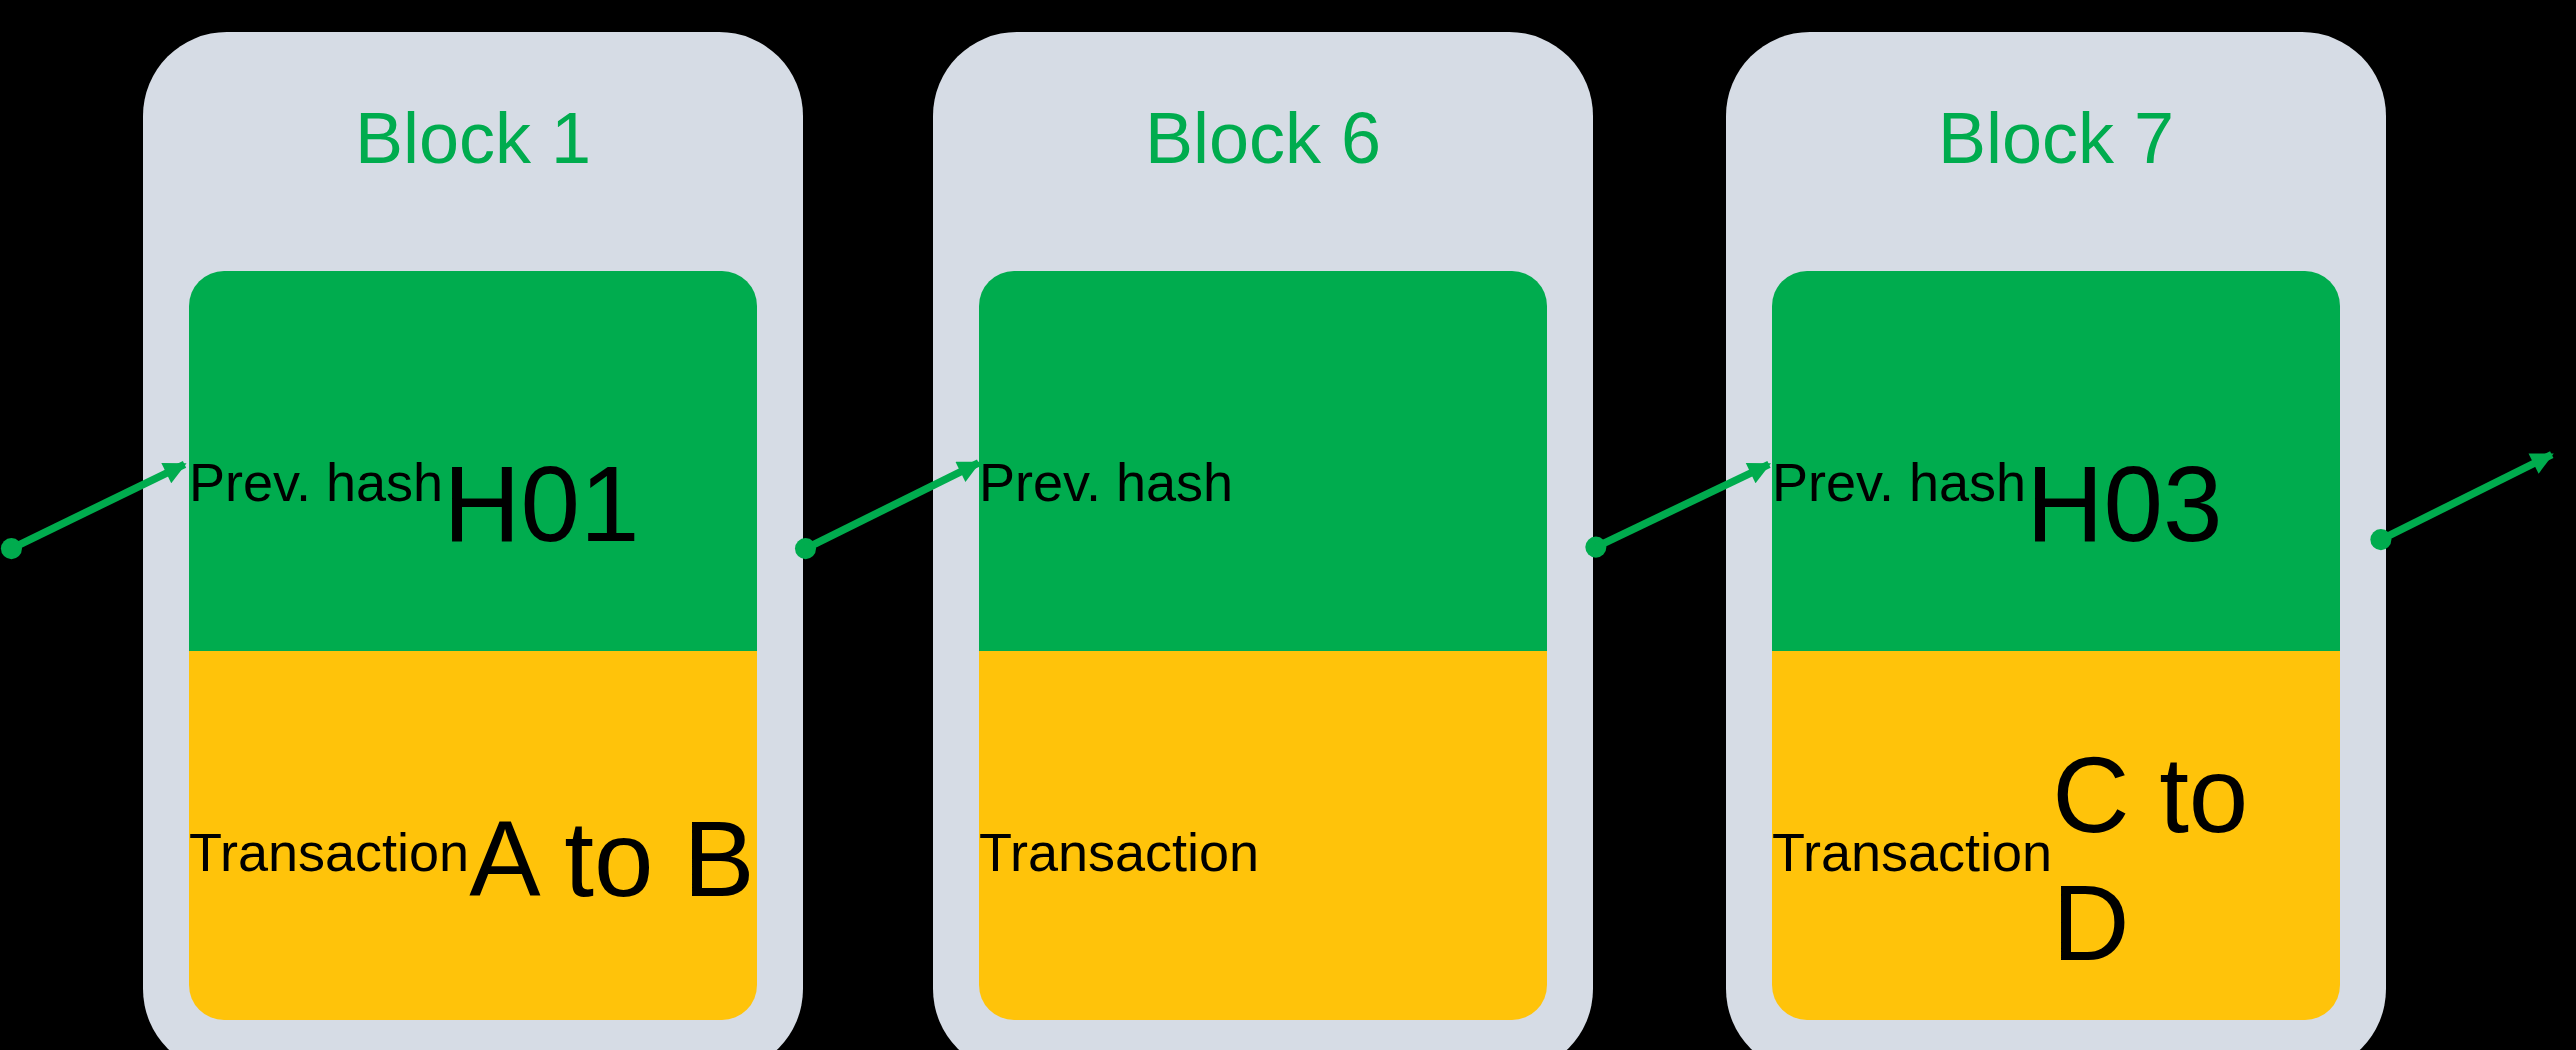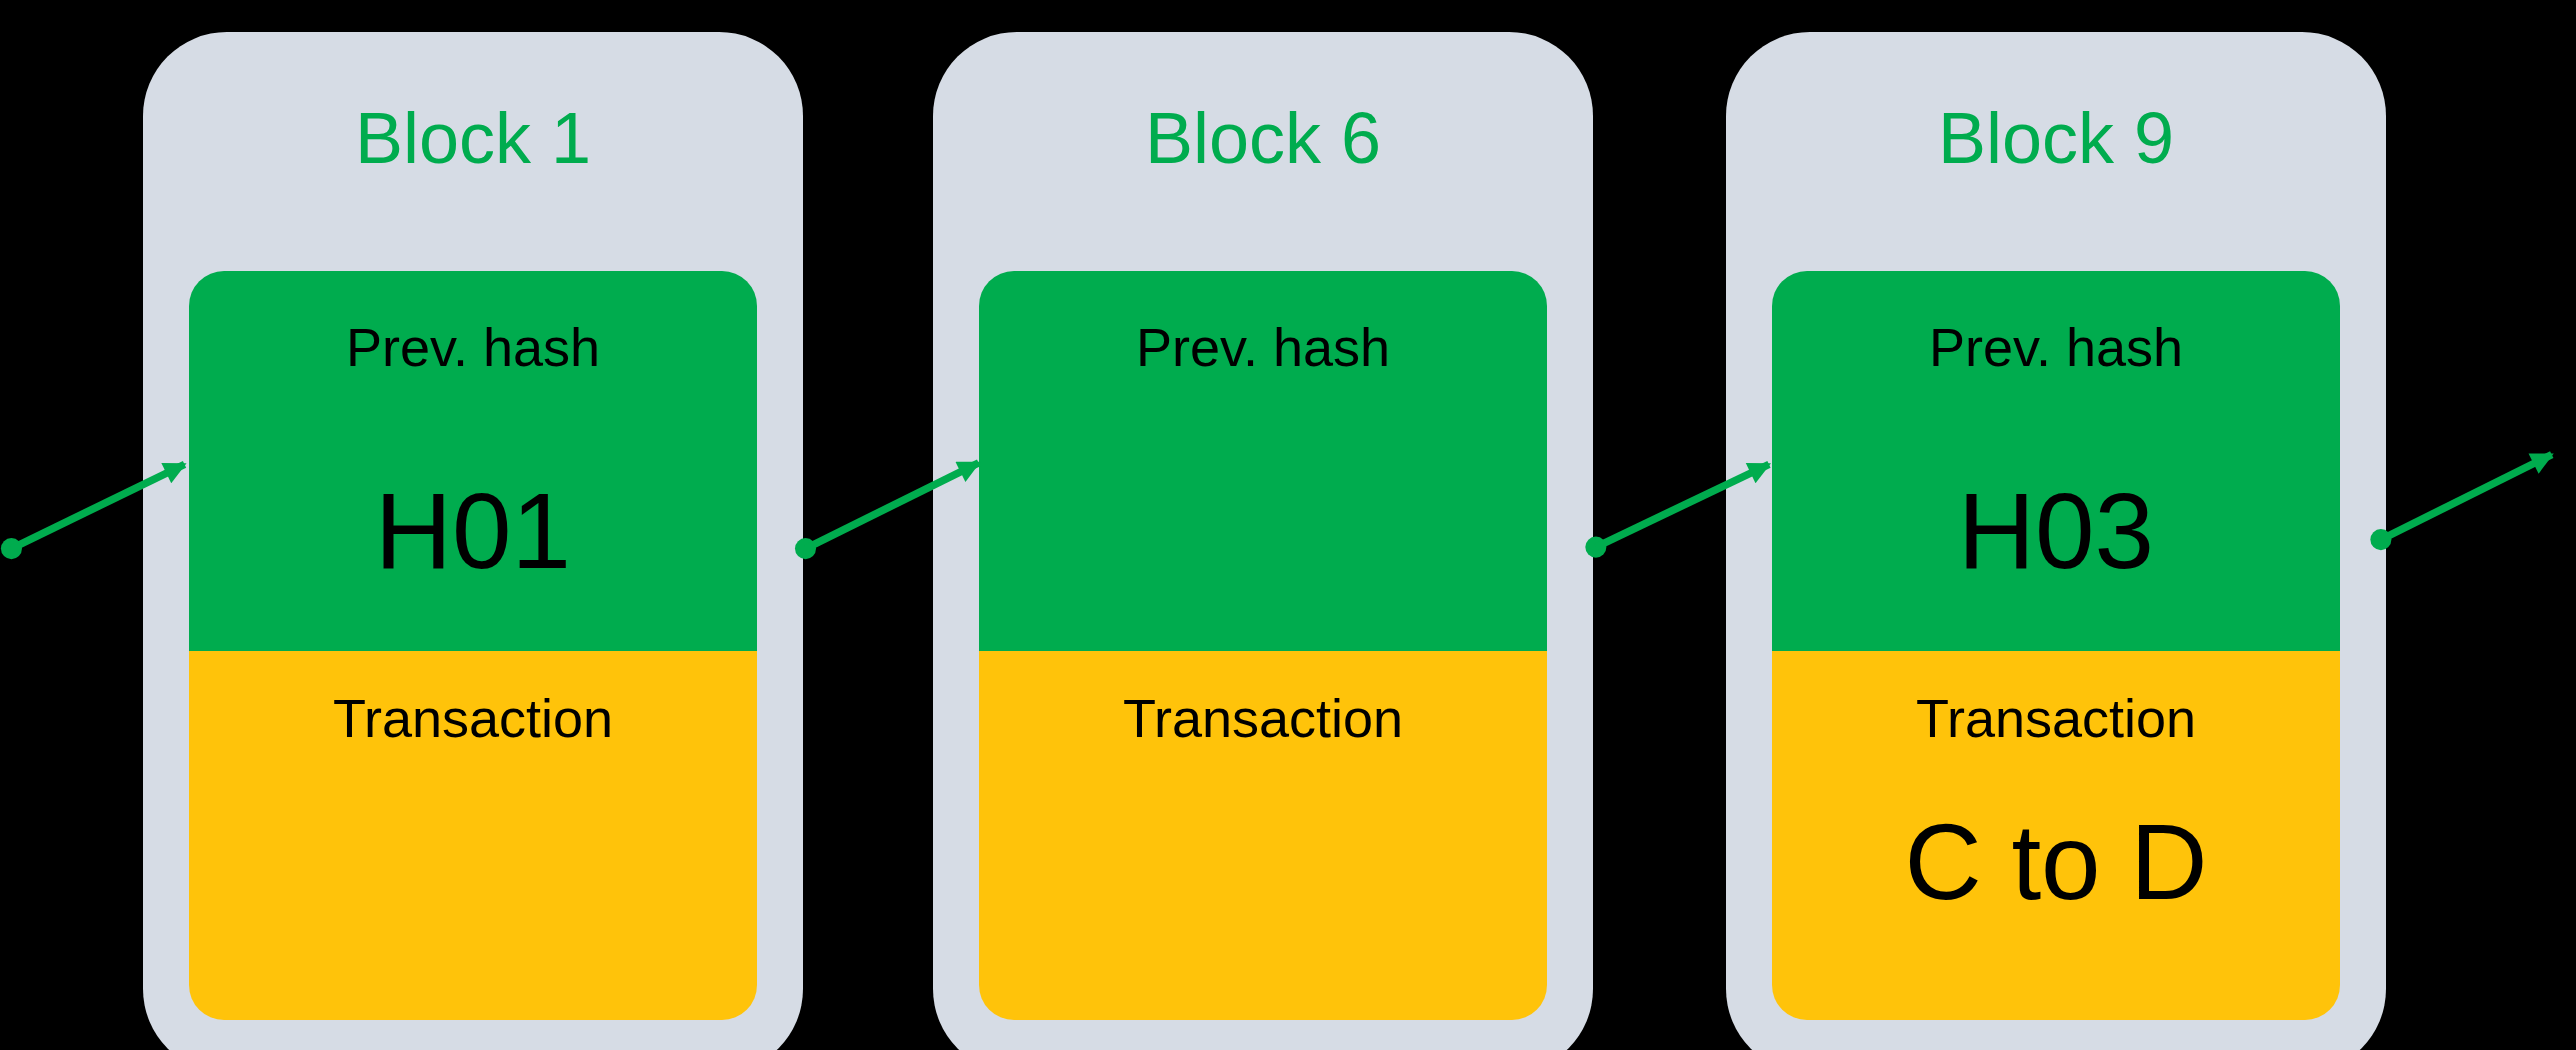--- a/index.html
+++ b/index.html
@@ -27,21 +27,21 @@
     color:var(--green,#00AC4E);
     text-align:center;
   }
   .card{
     margin-top:90px;
     width:568px;height:749px;
     border-radius:35px;overflow:hidden;
     display:flex;flex-direction:column;
   }
   .section{
-    display:flex;flex-direction:column;align-items:center;
+    display:flex;flex-direction:row;align-items:center;
     color:var(--text_dark,#000);
   }
   .hash-section{height:380px;background:var(--green,#00AC4E);}
   .tx-section{height:369px;background:var(--yellow,#FFC30A);}
   .seclabel{font-size:54px;line-height:1.2;}
   .secvalue{font-size:107px;line-height:1.2;}
   .hash-section .seclabel{margin-top:44px}
   .hash-section .secvalue{margin-top:87px}
   .tx-section .seclabel{margin-top:35px}
   .tx-section .secvalue{margin-top:47px}
@@ -57,38 +57,39 @@
 
   <section class="block pos-1">
     <div class="block-title">Block 1</div>
     <div class="card">
       <div class="section hash-section">
         <div class="seclabel">Prev. hash</div>
         <div class="secvalue">H01</div>
       </div>
       <div class="section tx-section">
         <div class="seclabel">Transaction</div>
+        <div class="secvalue">A to B</div>
       </div>
     </div>
   </section>
 
   <section class="block pos-2">
     <div class="block-title">Block 6</div>
     <div class="card">
       <div class="section hash-section">
         <div class="seclabel">Prev. hash</div>
       </div>
       <div class="section tx-section">
         <div class="seclabel">Transaction</div>
       </div>
     </div>
   </section>
 
   <section class="block pos-3">
-    <div class="block-title">Block 9</div>
+    <div class="block-title">Block 7</div>
     <div class="card">
       <div class="section hash-section">
         <div class="seclabel">Prev. hash</div>
         <div class="secvalue">H03</div>
       </div>
       <div class="section tx-section">
         <div class="seclabel">Transaction</div>
         <div class="secvalue">C to D</div>
       </div>
     </div>

